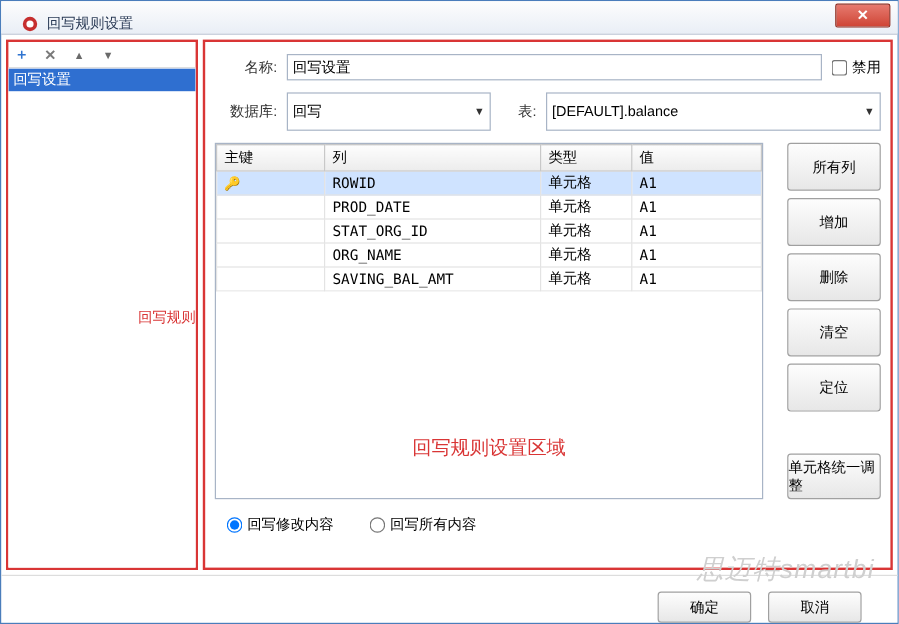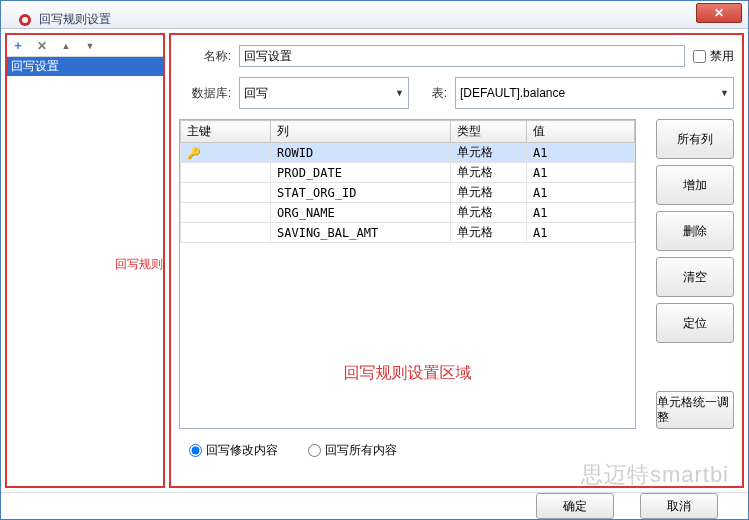--- a/index.html
+++ b/index.html
@@ -30,23 +30,23 @@
   .grid th{background:linear-gradient(#fdfdfd,#ececec);border:1px solid #c8c8c8;height:22px;text-align:left;padding:0 6px;font-weight:normal}
   .grid td{border:1px solid #e3e3e3;height:20px;padding:0 6px;font-family:Consolas,monospace}
   .grid .selrow td{background:#cfe3ff}
   .grid-body{flex:1;background:#fff;position:relative}
   .grid-center-label{position:absolute;top:120px;width:100%;text-align:center;color:#d93535;font-size:16px;pointer-events:none}
   .sidebtns{width:78px;display:flex;flex-direction:column;gap:6px}
   .btn{height:40px;background:linear-gradient(#fdfdfd,#e7e7e7);border:1px solid #a0a0a0;border-radius:3px;cursor:pointer;display:flex;align-items:center;justify-content:center}
   .btn.tall{height:38px;text-align:left;line-height:15px}
   .radios{display:flex;align-items:center;gap:30px;padding-left:10px;height:22px}
   .radios label{display:flex;gap:4px}
-  .footer{height:27px;display:flex;align-items:center;justify-content:flex-end;gap:26px;padding:0 30px;border-top:1px solid #ddd;position:relative}
+  .footer{height:40px;display:flex;align-items:flex-end;justify-content:flex-end;gap:14px;padding:0 30px;border-top:1px solid #ddd;position:relative}
   .footer .btn{width:78px;height:26px}
-  .watermark{position:absolute;right:20px;bottom:30px;color:#cfcfcf;font-size:22px;pointer-events:none;letter-spacing:1px}
+  .watermark{position:absolute;right:20px;bottom:30px;color:#cfcfcf;font-size:22px;font-style:italic;pointer-events:none;letter-spacing:1px}
   .key-ic{color:#777;font-size:11px}
   .col-pk{width:90px}
   .col-col{width:180px}
   .col-type{width:76px}
 </style>
 </head>
 <body>
 
 <div class="window">
   <div class="titlebar">

